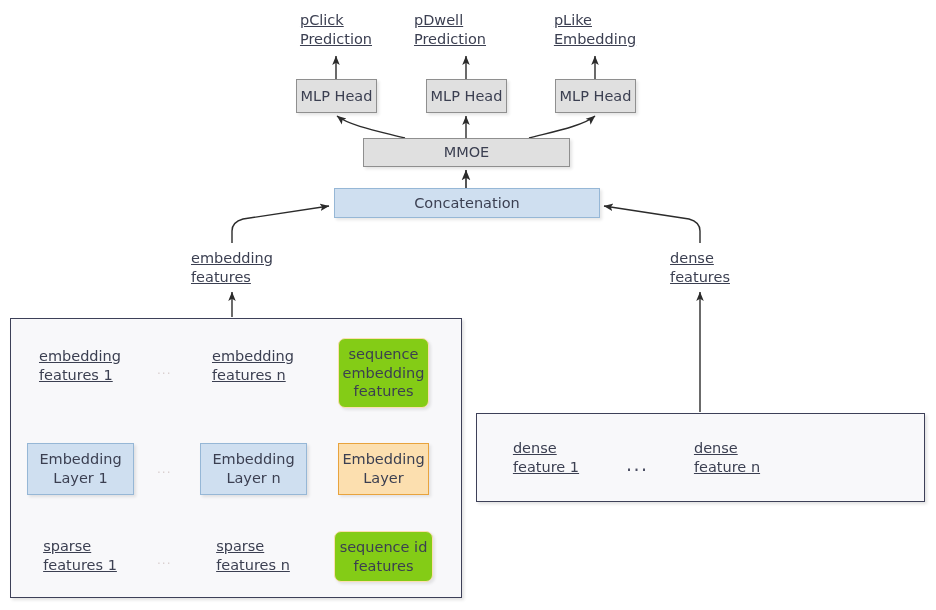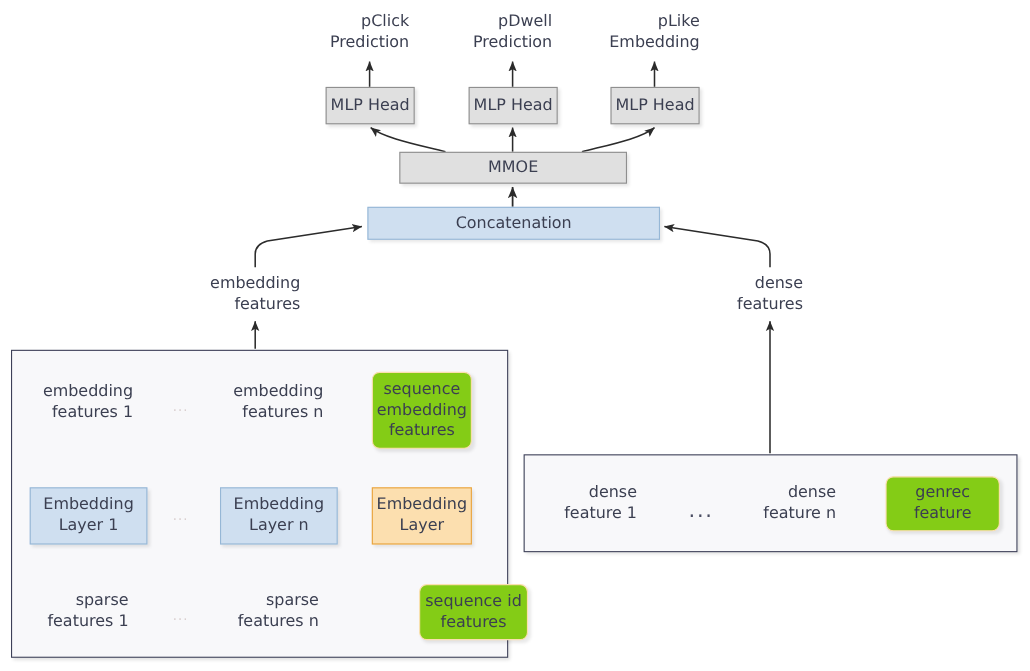--- a/index.html
+++ b/index.html
@@ -30,25 +30,26 @@
     line-height: 1.30;
     white-space: pre-line;
   }
   .label {
     position: absolute;
     box-sizing: border-box;
     display: flex;
     flex-direction: column;
     align-items: center;
     justify-content: center;
-    text-align: right;
+    text-align: left;
     color: #3b3f51;
     line-height: 1.32;
     white-space: pre-line;
     font-size: 14.5px;
+    text-decoration: underline;
   }
   
   .box-gray {
     background: #e0e0e0;
     border: 1px solid #8f8f8f;
     font-size: 14.5px;
     box-shadow: 2px 2px 3px rgba(0,0,0,0.11);
   }
   .box-blue {
     background: #cfdff0;
@@ -134,21 +135,21 @@
 
     <line x1="253" y1="531" x2="253" y2="500" stroke="#2b2b2b" stroke-width="1.4" marker-end="url(#arrow)"></line>
     <line x1="253" y1="441" x2="253" y2="398" stroke="#2b2b2b" stroke-width="1.4" marker-end="url(#arrow)"></line>
 
     <line x1="383" y1="531" x2="383" y2="500" stroke="#2b2b2b" stroke-width="1.4" marker-end="url(#arrow)"></line>
     <line x1="383" y1="441" x2="383" y2="412" stroke="#2b2b2b" stroke-width="1.4" marker-end="url(#arrow)"></line>
   </svg>
 
   <div class="label" style="left:276px; top:8px; width:120px; height:44px;">pClick
 Prediction</div>
-  <div class="label" style="left:406px; top:8px; width:120px; height:44px;">pDwell
+  <div class="label" style="left:390px; top:8px; width:120px; height:44px;">pDwell
 Prediction</div>
   <div class="label" style="left:535px; top:8px; width:120px; height:44px;">pLike
 Embedding</div>
 
   <div class="node box-gray" style="left:296px; top:79px; width:81px; height:34px;">MLP Head</div>
   <div class="node box-gray" style="left:426px; top:79px; width:81px; height:34px;">MLP Head</div>
   <div class="node box-gray" style="left:555px; top:79px; width:81px; height:34px;">MLP Head</div>
 
   <div class="node box-blue" style="left:334px; top:188px; width:266px; height:30px;">Concatenation</div>
 
@@ -173,31 +174,29 @@
   <div class="node box-blue" style="left:200px; top:443px; width:107px; height:52px;">Embedding
 Layer n</div>
   <div class="label" style="left:193px; top:534px; width:120px; height:44px;">sparse
 features n</div>
 
   <div class="node box-orange-fill" style="left:338px; top:338px; width:91px; height:70px;">sequence
 embedding
 features</div>
   <div class="node box-orange-outline" style="left:338px; top:443px; width:91px; height:52px;">Embedding
 Layer</div>
-  <div class="node box-orange-fill" style="left:334px; top:531px; width:99px; height:51px;margin-left:47px;">sequence id
+  <div class="node box-orange-fill" style="left:334px; top:531px; width:99px; height:51px;">sequence id
 features</div>
 
   <div class="ellipsis-faint" style="left:157px; top:364px;">...</div>
   <div class="ellipsis-faint" style="left:157px; top:463px;">...</div>
   <div class="ellipsis-faint" style="left:157px; top:554px;">...</div>
 
   <div class="panel" style="left:476px; top:413px; width:449px; height:89px;"></div>
 
   <div class="label" style="left:487px; top:436px; width:118px; height:44px;">dense
 feature 1</div>
   <div class="label" style="left:668px; top:436px; width:118px; height:44px;">dense
 feature n</div>
-  <div class="node box-orange-fill" style="left:805px; top:433px; width:104px; height:50px;">genrec
-feature</div>
 
   <div class="ellipsis-dark" style="left:626px; top:455px;">...</div>
 
 </div>
 
 </body></html>

